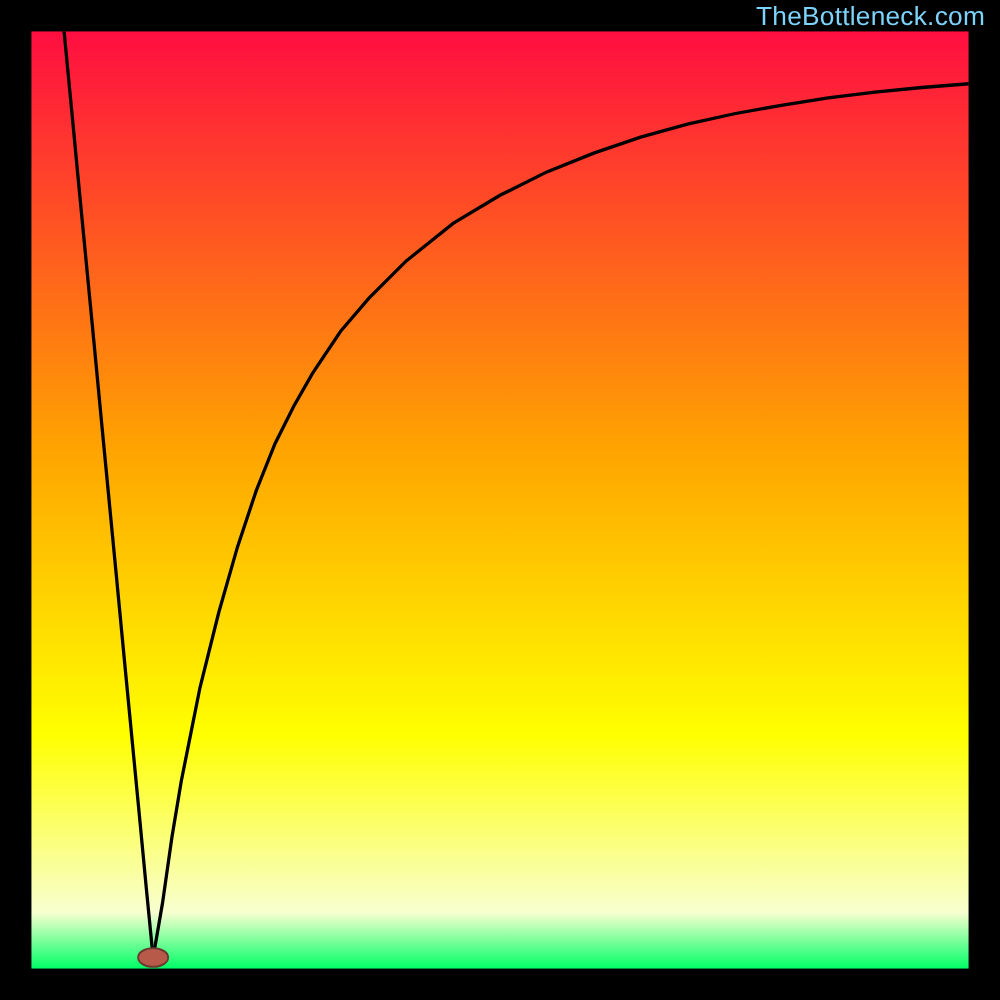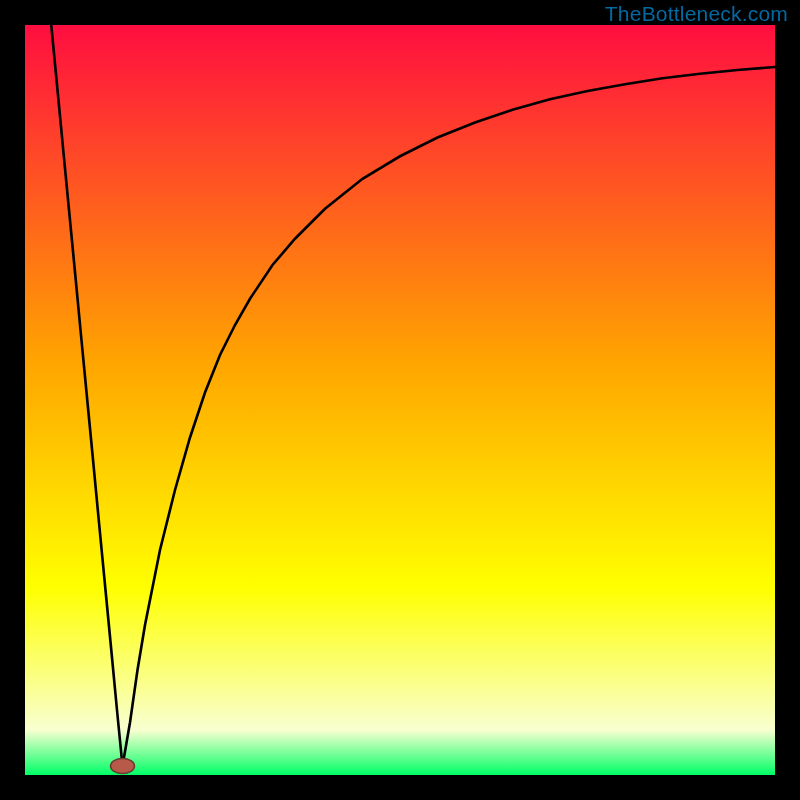--- a/index.html
+++ b/index.html
@@ -21,21 +21,21 @@
     position: absolute;
     left: 25px;
     top: 25px;
     width: 750px;
     height: 750px;
   }
   .watermark {
     position: absolute;
     top: 2px;
     right: 12px;
-    color: #0369a1;
+    color: #7dd3fc;
     font-size: 21px;
     font-weight: 500;
     letter-spacing: 0.2px;
   }
   svg {
     display: block;
   }
 </style>
 </head>
 <body>

